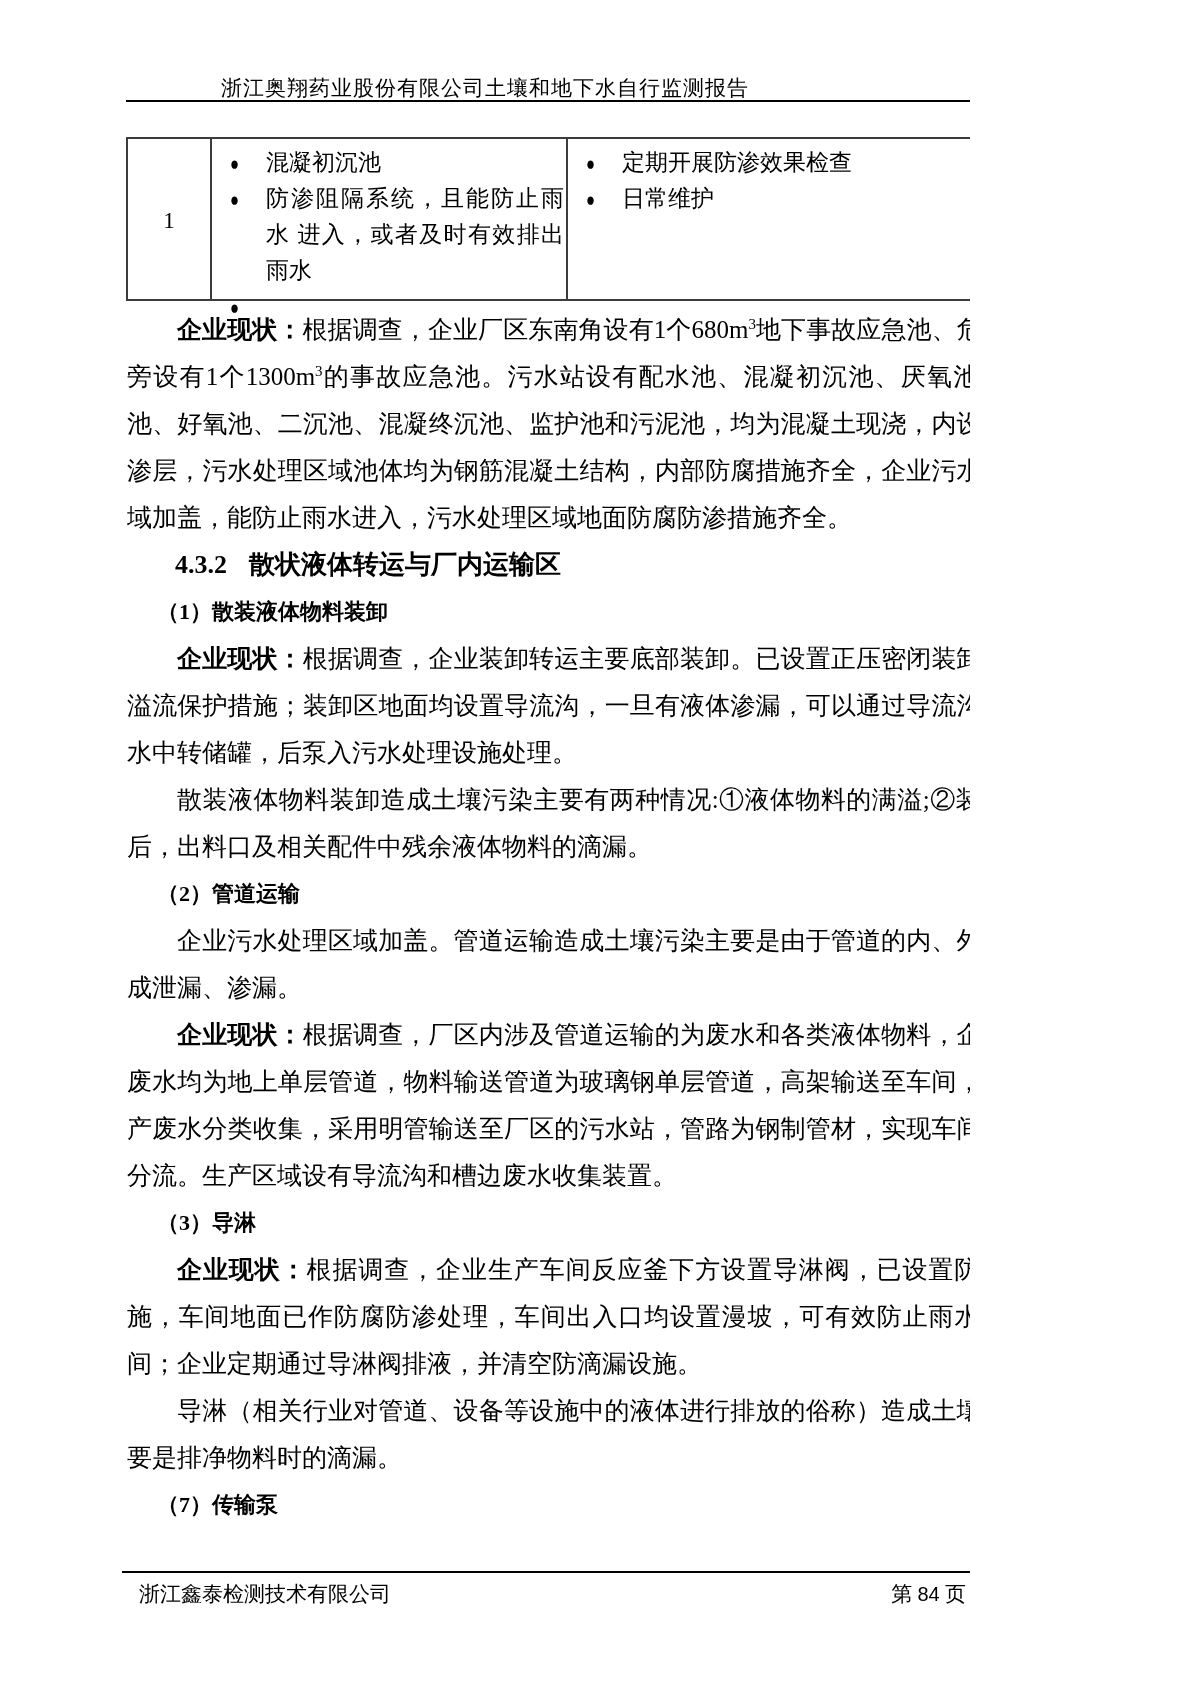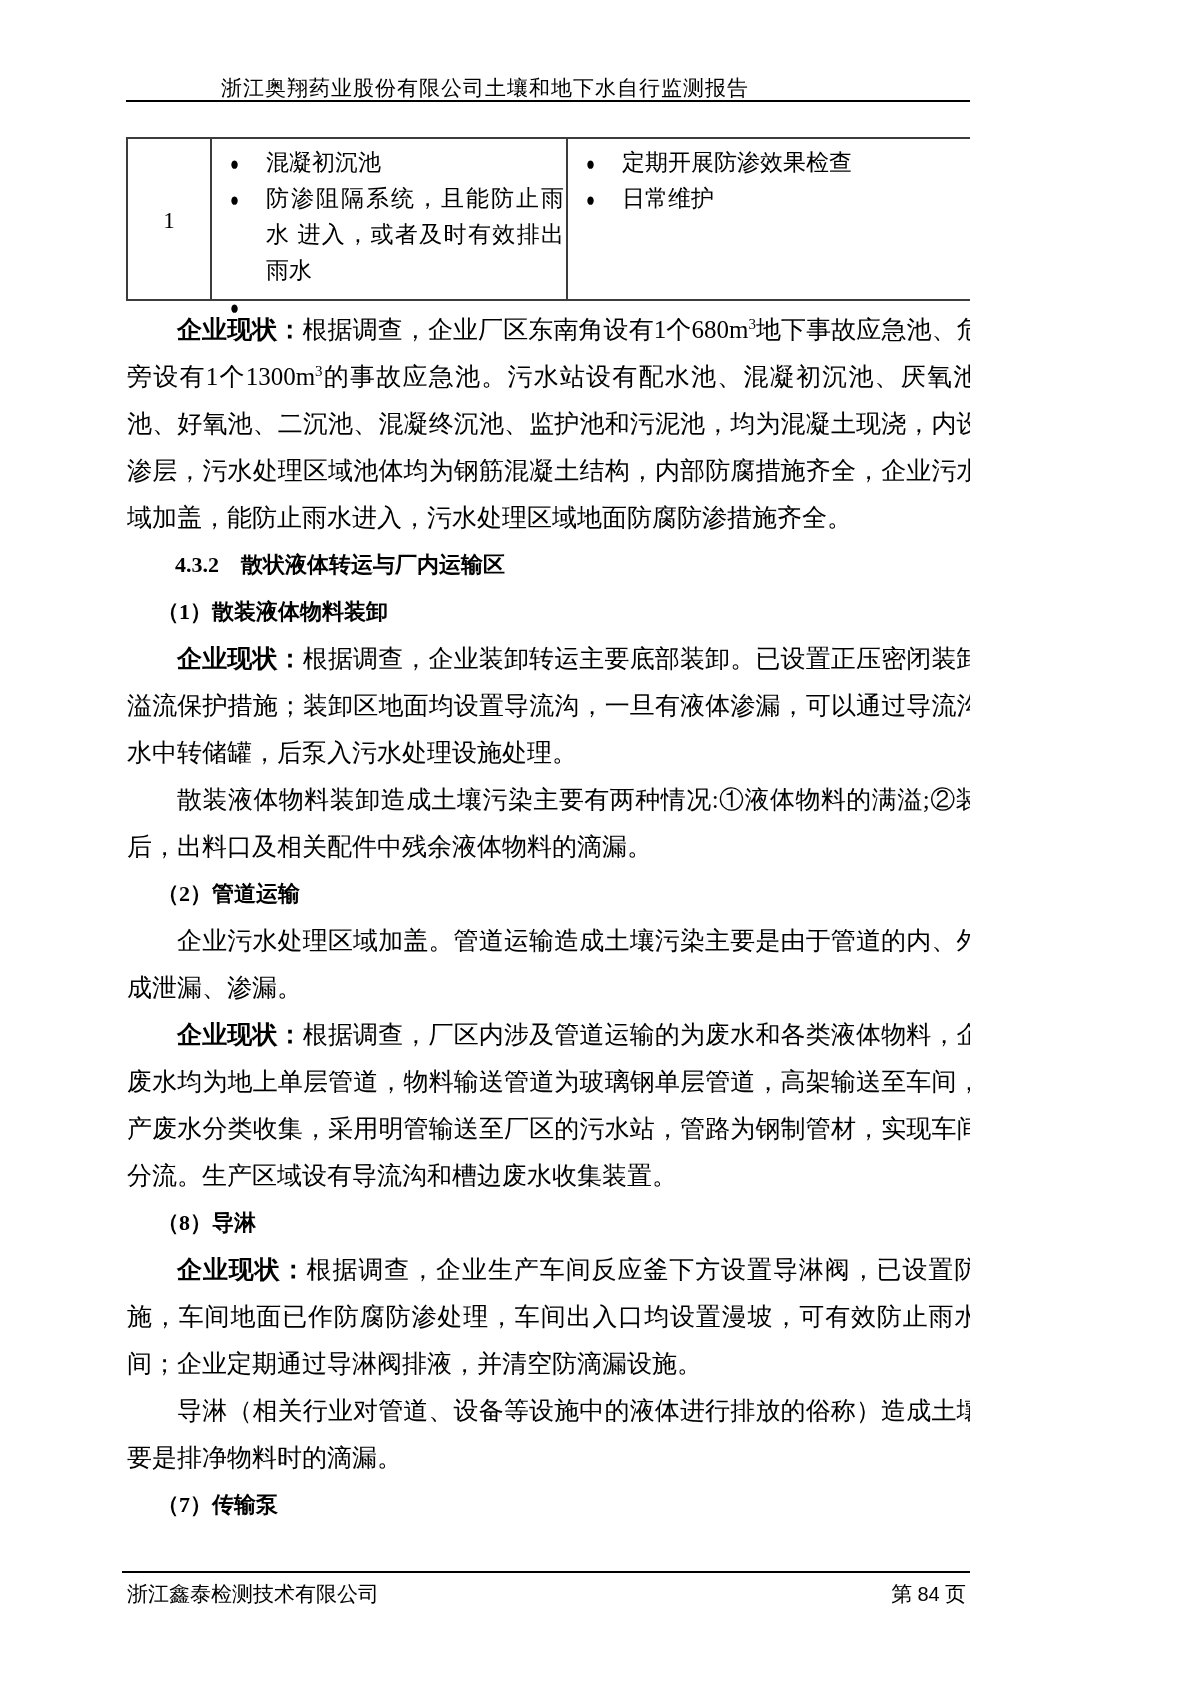--- a/index.html
+++ b/index.html
@@ -69,21 +69,21 @@
     left: 127px;
     width: 930px;
     font-size: 25px;
     line-height: 47px;
     text-align: justify;
   }
   .para { text-indent: 50px; }
   .para-label { font-weight: bold; }
   .section-heading {
     font-weight: bold;
-    font-size: 22px;
+    font-size: 26px;
     text-indent: 48px;
     text-align: left;
   }
   .section-heading .sec-num { margin-right: 22px; }
   .sub-heading {
     font-weight: bold;
     font-size: 22px;
     text-indent: 30px;
     text-align: left;
   }
@@ -93,21 +93,21 @@
   .footer-rule {
     position: absolute;
     top: 1571px;
     left: 122px;
     width: 934px;
     border-top: 2px solid #000000;
   }
   .footer-left {
     position: absolute;
     top: 1580px;
-    left: 127px;
+    left: 139px;
     font-size: 21px;
   }
   .footer-right {
     position: absolute;
     top: 1580px;
     left: 127px;
     width: 930px;
     text-align: right;
     font-size: 21px;
   }
@@ -167,21 +167,21 @@
     <p class="sub-heading">（1）散装液体物料装卸</p>
     <p class="para"><span class="para-label">企业现状：</span><span>根据调查，企业装卸转运主要底部装卸。已设置正压密闭装卸系统及溢流保护措施；装卸区地面均设置导流沟，一旦有液体渗漏，可以通过导流沟进入废水中转储罐，后泵入污水处理设施处理。</span></p>
 
     <p class="para">散装液体物料装卸造成土壤污染主要有两种情况:①液体物料的满溢;②装卸完成后，出料口及相关配件中残余液体物料的滴漏。</p>
 
     <p class="sub-heading">（2）管道运输</p>
     <p class="para">企业污水处理区域加盖。管道运输造成土壤污染主要是由于管道的内、外腐蚀造成泄漏、渗漏。</p>
 
     <p class="para"><span class="para-label">企业现状：</span><span>根据调查，厂区内涉及管道运输的为废水和各类液体物料，企业生产废水均为地上单层管道，物料输送管道为玻璃钢单层管道，高架输送至车间，各类生产废水分类收集，采用明管输送至厂区的污水站，管路为钢制管材，实现车间的污污分流。生产区域设有导流沟和槽边废水收集装置。</span></p>
 
-    <p class="sub-heading">（8）导淋</p>
+    <p class="sub-heading">（3）导淋</p>
     <p class="para"><span class="para-label">企业现状：</span><span>根据调查，企业生产车间反应釜下方设置导淋阀，已设置防滴漏设施，车间地面已作防腐防渗处理，车间出入口均设置漫坡，可有效防止雨水进入车间；企业定期通过导淋阀排液，并清空防滴漏设施。</span></p>
 
     <p class="para">导淋（相关行业对管道、设备等设施中的液体进行排放的俗称）造成土壤污染主要是排净物料时的滴漏。</p>
 
     <p class="sub-heading">（7）传输泵</p>
 
   </div>
 
   <div class="footer-rule"></div>
   <div class="footer-left">浙江鑫泰检测技术有限公司</div>

